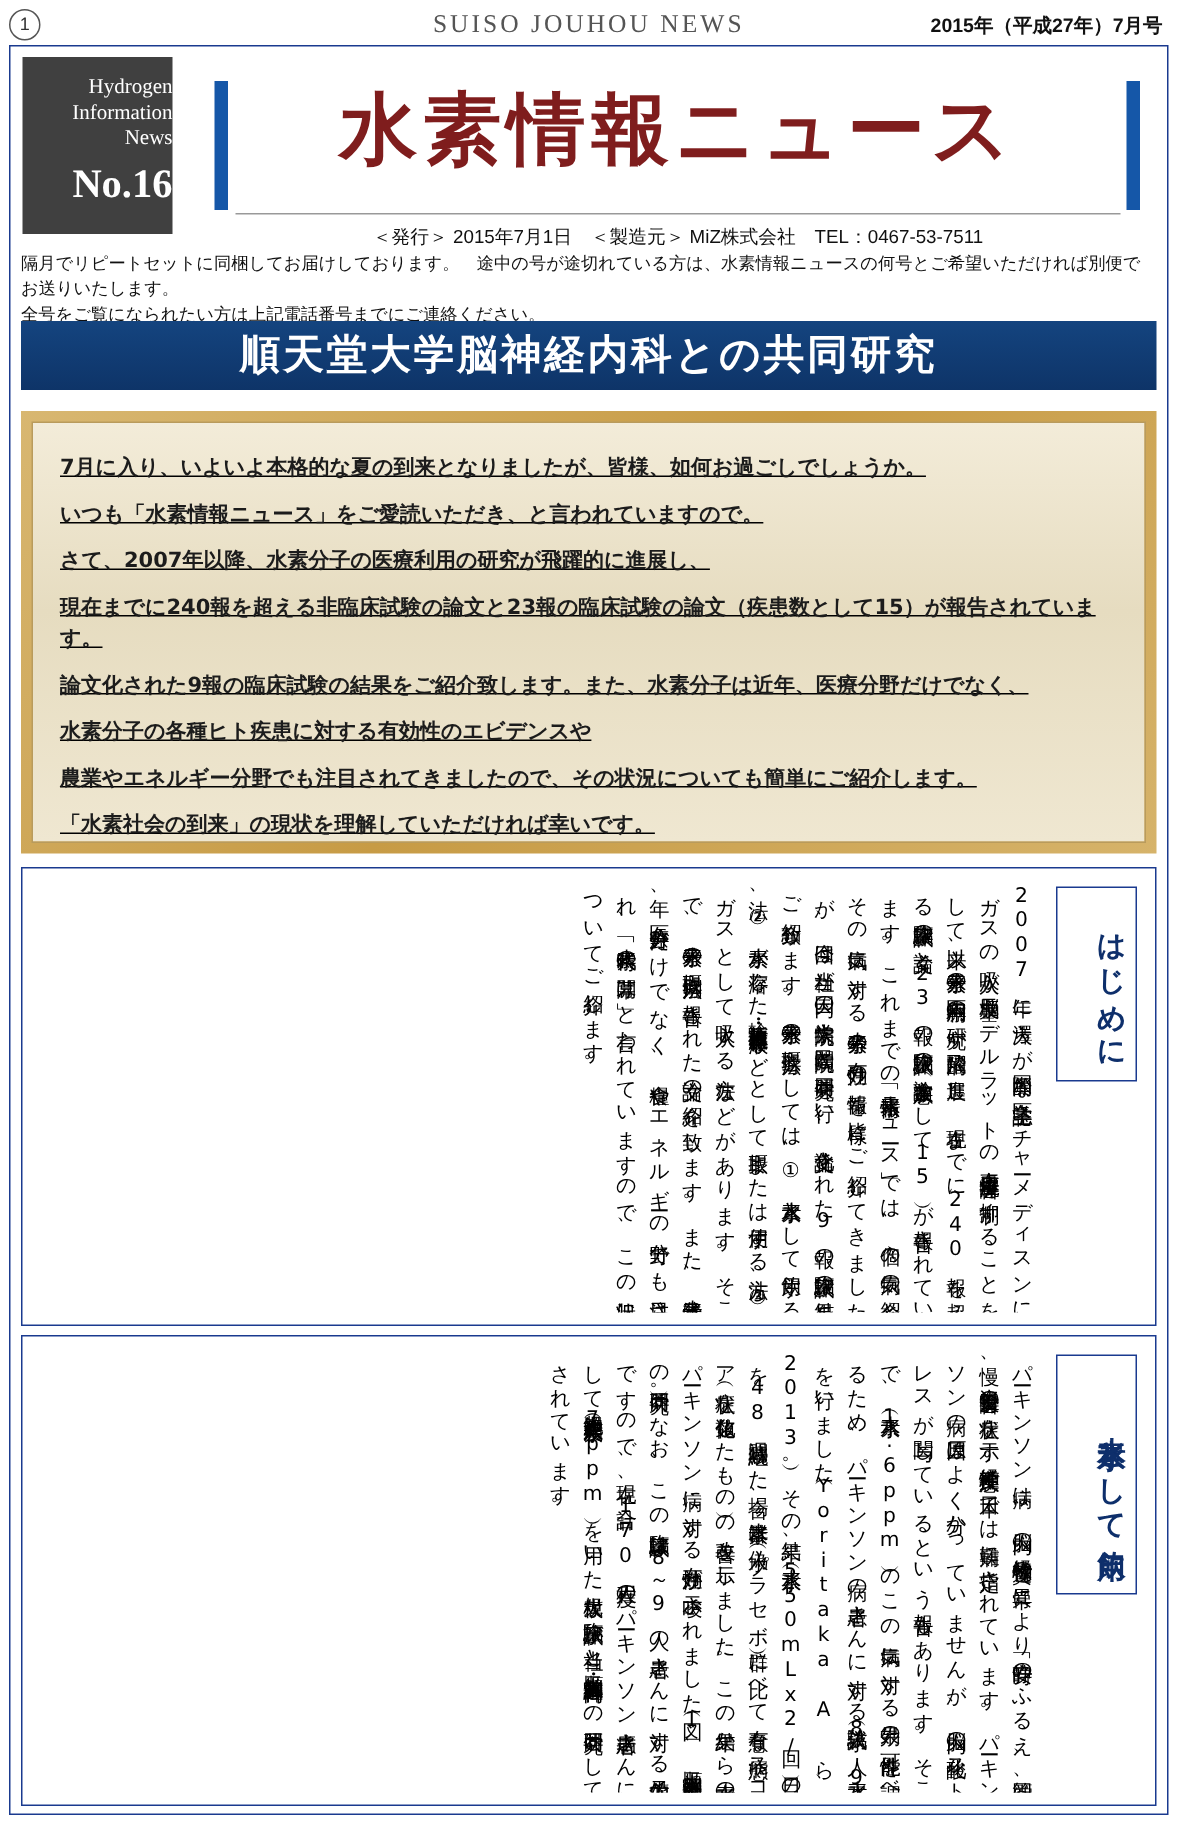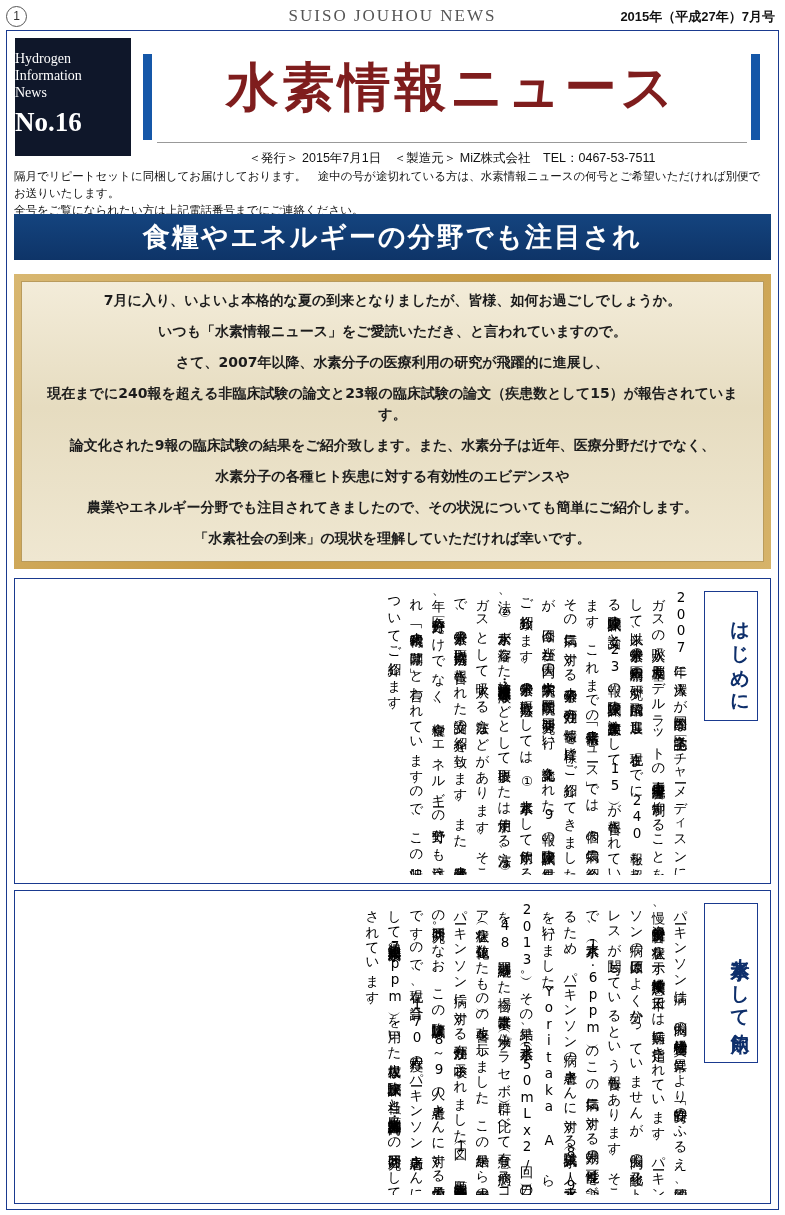--- a/index.html
+++ b/index.html
@@ -69,24 +69,24 @@
   
   .titleblock {
     position: absolute;
     left: 7px; top: 34px;
     width: 771px;
     height: 128px;
   }
   .logo-box {
     position: absolute;
     left: 8px; top: 4px;
-    width: 116px; height: 118px;
-    background: #0f172a;
+    width: 100px; height: 118px;
+    background: #404040;
     color: #fff;
-    text-align: left;
+    text-align: right;
     box-sizing: border-box;
     padding-top: 12px;
   }
   .logo-box .l1 { font-size: 14px; line-height: 17px; font-family: "Liberation Serif", serif; }
   .logo-box .num { font-size: 27px; font-weight: bold; margin-top: 6px; font-family: "Liberation Serif", serif;}
   .vbar {
     position: absolute;
     background: #1557a8;
     width: 9px;
   }
@@ -154,22 +154,23 @@
     padding: 7px;
     box-sizing: border-box;
   }
   .lead-inner {
     width: 100%;
     height: 100%;
     background: #efe7cf;
     background: linear-gradient(180deg,#f3ecd9 0%, #e6dcc0 45%, #efe7d1 100%);
     border: 1px solid #b99b5c;
     box-sizing: border-box;
-    padding: 8px 18px;
-    text-align: center;
+    padding: 20px 18px;
+    text-align: left;
+    text-decoration: underline;
   }
   .lead-inner p {
     margin: 0 0 10px 0;
     font-size: 14px;
     line-height: 21px;
     font-weight: bold;
     font-family: "DejaVu Sans", sans-serif;
     color: #1c1c1c;
   }
 
@@ -246,21 +247,21 @@
     <div class="vbar b2"></div>
     <div class="jp-title">水素情報ニュース</div>
     <div class="pub-line">＜発行＞ 2015年7月1日　＜製造元＞ MiZ株式会社　TEL：0467-53-7511</div>
   </div>
 
   <div class="notice">
     <div>隔月でリピートセットに同梱してお届けしております。　途中の号が途切れている方は、水素情報ニュースの何号とご希望いただければ別便でお送りいたします。</div>
     <div>全号をご覧になられたい方は上記電話番号までにご連絡ください。</div>
   </div>
 
-  <div class="banner">食糧やエネルギーの分野でも注目され</div>
+  <div class="banner">順天堂大学脳神経内科との共同研究</div>
 
   <div class="lead-wrap">
     <div class="lead-inner">
       <p>7月に入り、いよいよ本格的な夏の到来となりましたが、皆様、如何お過ごしでしょうか。</p>
       <p>いつも「水素情報ニュース」をご愛読いただき、と言われていますので。</p>
       <p>さて、2007年以降、水素分子の医療利用の研究が飛躍的に進展し、</p>
       <p>現在までに240報を超える非臨床試験の論文と23報の臨床試験の論文（疾患数として15）が報告されています。</p>
       <p>論文化された9報の臨床試験の結果をご紹介致します。また、水素分子は近年、医療分野だけでなく、</p>
       <p>水素分子の各種ヒト疾患に対する有効性のエビデンスや</p>
       <p>農業やエネルギー分野でも注目されてきましたので、その状況についても簡単にご紹介します。</p>

